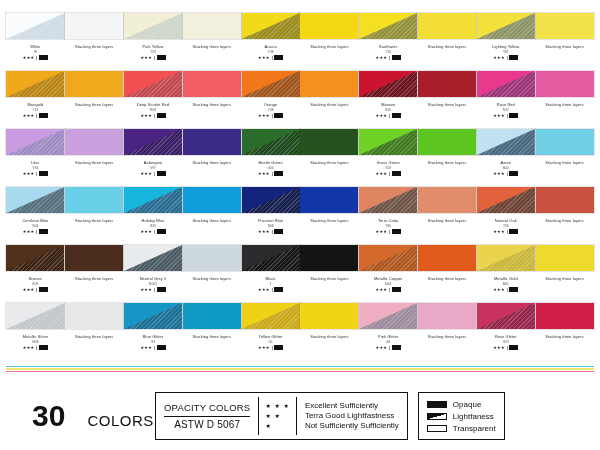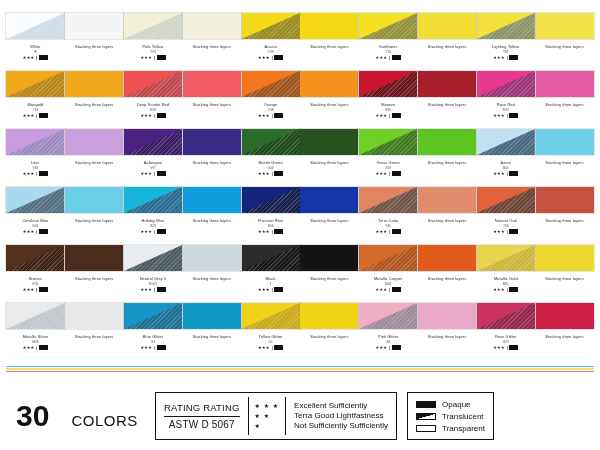--- a/index.html
+++ b/index.html
@@ -87,21 +87,21 @@
   }
   #stripes div{height:1.4px;width:100%;margin-bottom:1.1px;}
 
   #footer{
     position:absolute;left:0;top:382px;width:600px;height:68px;
     display:flex;align-items:center;
   }
   #title{
     width:155px;
     display:flex;align-items:baseline;
-    padding-left:16px;
+    padding-left:32px;
     box-sizing:border-box;
   }
   #title .num{font-size:30px;font-weight:bold;color:#111;line-height:1;}
   #title .word{font-size:15px;color:#111;margin-left:22px;letter-spacing:.5px;}
 
   #legend{
     border:1.2px solid #111;
     height:48px;
     display:flex;
     align-items:stretch;
@@ -769,21 +769,21 @@
   </div>
 
 <div id="footer">
   <div id="title">
     <span class="num">30</span>
     <span class="word">COLORS</span>
   </div>
 
   <div id="legend">
     <div class="seg">
-      <div class="opacity-title">RATING RATING</div>
+      <div class="opacity-title">OPACITY COLORS</div>
       <div class="opacity-rule"></div>
       <div class="opacity-std">ASTW D  5067</div>
     </div>
     <div class="divider"></div>
     <div class="starcol">
         <div class="s">★ ★ ★</div>
         <div class="s">★ ★</div>
         <div class="s">★</div>
       </div>
     <div class="divider"></div>
@@ -794,20 +794,20 @@
       </div>
   </div>
 
   <div id="opacity-legend">
       <div class="orow">
         <div class="obox opaque"></div>
         <div class="olabel">Opaque</div>
       </div>
       <div class="orow">
         <div class="obox translucent"></div>
-        <div class="olabel">Translucent</div>
+        <div class="olabel">Lightfaness</div>
       </div>
       <div class="orow">
         <div class="obox transparent"></div>
         <div class="olabel">Transparent</div>
       </div>
     </div>
 </div>
 
 </body></html>

